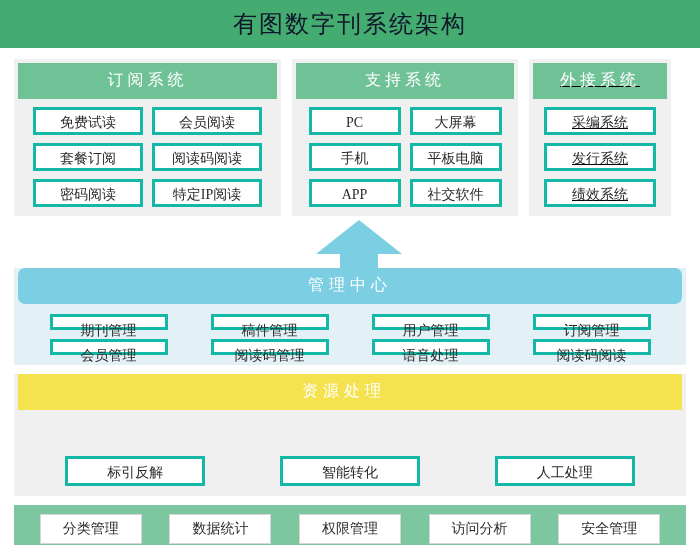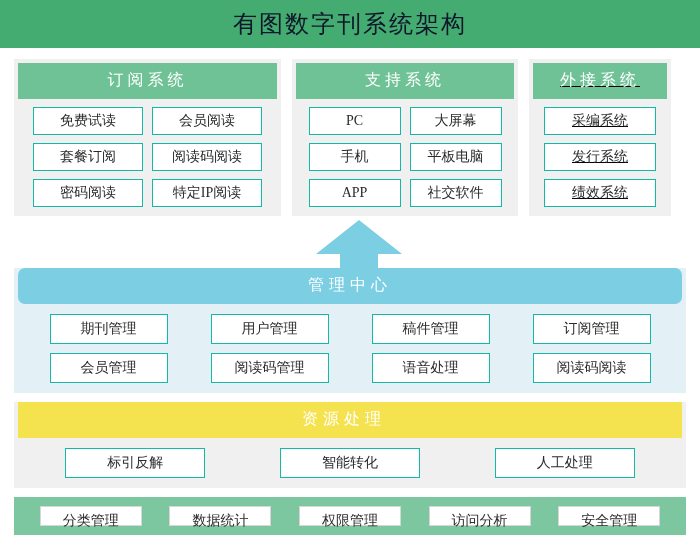--- a/index.html
+++ b/index.html
@@ -67,21 +67,21 @@
     flex-wrap: wrap;
     gap: 8px 9px;
     justify-content: center;
   }
   .panel-sub .tile { flex: 0 0 110px; }
   .panel-sup .tile { flex: 0 0 92px; }
   .panel-ext .tile { flex: 0 0 112px; }
 
   .tile {
     background: #ffffff;
-    border: 1px solid #14b8a6;
+    border: 3px solid #14b8a6;
     box-sizing: border-box;
     height: 28px;
     line-height: 26px;
     text-align: center;
     font-size: 14px;
     color: #2b2b2b;
   }
 
   
   .arrow-wrap {
@@ -114,21 +114,21 @@
   }
   .mgmt-body {
     padding: 10px 14px 0 14px;
     display: flex;
     flex-wrap: wrap;
     gap: 9px 0;
   }
   .mgmt-body .tile {
     flex: 0 0 118px;
     margin: 0 auto;
-    height: 30px;
+    height: 16px;
     line-height: 28px;
   }
   .mgmt-cell {
     flex: 0 0 25%;
     display: flex;
     justify-content: center;
   }
 
   
   .res {
@@ -141,20 +141,21 @@
     color: #ffffff;
     font-size: 16px;
     letter-spacing: 5px;
     text-align: center;
     padding: 7px 12px 8px 0;
     margin: 0 4px 0 4px;
   }
   .res-body {
     padding: 10px 14px 0 14px;
     display: flex;
+    margin-top: 36px;
   }
   .res-cell {
     flex: 0 0 33.333%;
     display: flex;
     justify-content: center;
   }
   .res-cell .tile {
     flex: 0 0 140px;
     height: 30px;
     line-height: 28px;
@@ -168,21 +169,21 @@
     display: flex;
     box-sizing: border-box;
   }
   .bottom-cell {
     flex: 0 0 20%;
     display: flex;
     justify-content: center;
   }
   .bottom-cell .tile {
     flex: 0 0 102px;
-    height: 20px;
+    height: 30px;
     line-height: 28px;
     border: 1px solid #d6d6d6;
   }
 </style>
 </head>
 <body>
 
 <div class="title-bar">
   <div class="title-text">有图数字刊系统架构</div>
 </div>
@@ -232,24 +233,24 @@
     </svg>
   </div>
 
   <div class="mgmt">
     <div class="mgmt-head">管理中心</div>
     <div class="mgmt-body">
       <div class="mgmt-cell">
           <div class="tile">期刊管理</div>
         </div>
       <div class="mgmt-cell">
+          <div class="tile">稿件管理</div>
+        </div>
+      <div class="mgmt-cell">
           <div class="tile">用户管理</div>
-        </div>
-      <div class="mgmt-cell">
-          <div class="tile">稿件管理</div>
         </div>
       <div class="mgmt-cell">
           <div class="tile">订阅管理</div>
         </div>
       <div class="mgmt-cell">
           <div class="tile">会员管理</div>
         </div>
       <div class="mgmt-cell">
           <div class="tile">阅读码管理</div>
         </div>

